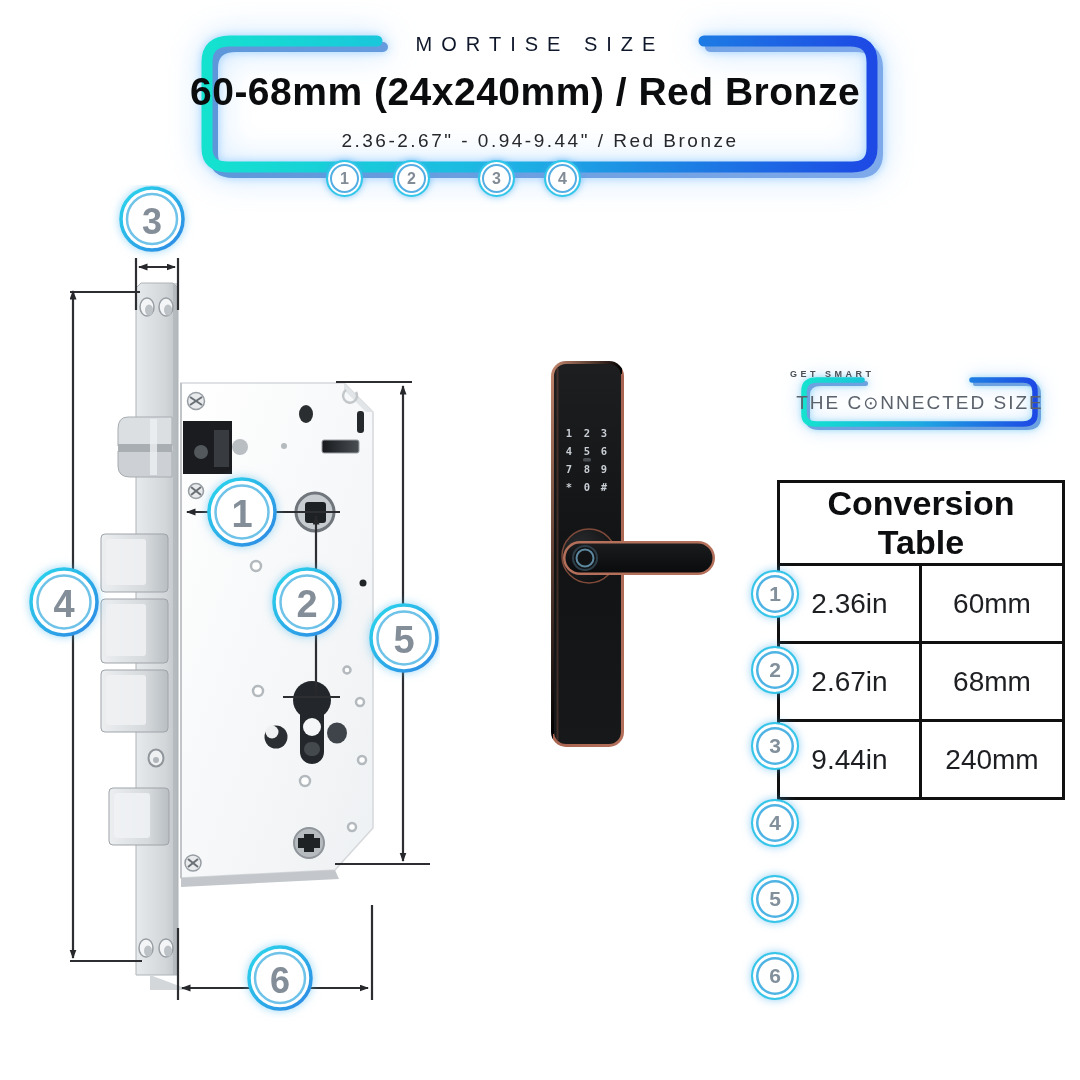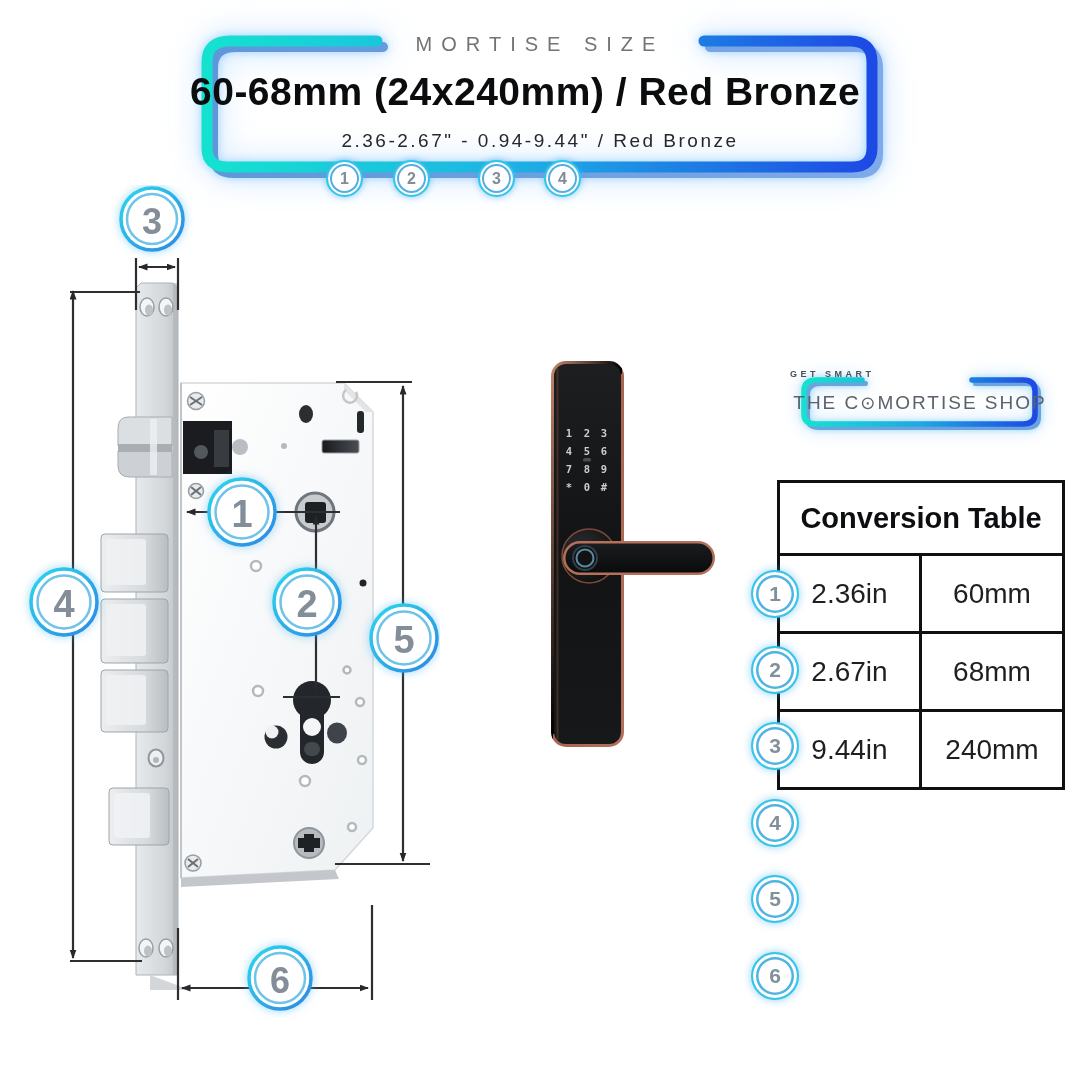--- a/index.html
+++ b/index.html
@@ -4,21 +4,21 @@
 <style>
   html,body{margin:0;padding:0;background:#fff;}
   #canvas{position:relative;width:1080px;height:1080px;background:#ffffff;overflow:hidden;
           font-family:"Liberation Sans",sans-serif;}
   .abs{position:absolute;}
 
   
   .hdr-frame{left:185px;top:15px;width:710px;height:190px;
              filter:drop-shadow(0 0 5px rgba(96,178,255,.55)) drop-shadow(0 0 16px rgba(120,190,255,.38));}
   .kicker{left:190px;top:33px;width:700px;text-align:center;font-size:20px;font-weight:500;
-          letter-spacing:9px;color:#737373;}
+          letter-spacing:9px;color:#0f172a;}
   .title{left:190px;top:70px;width:700px;font-size:39px;font-weight:700;
          letter-spacing:.5px;color:#0b0c0e;white-space:nowrap;}
   .subtitle{left:190px;top:130px;width:700px;text-align:center;font-size:19px;font-weight:500;
             letter-spacing:2.5px;color:#26282c;white-space:nowrap;}
   .stepc{width:33px;height:33px;border-radius:50%;background:#fff;border:2px solid #31c7e9;
          box-shadow:inset 0 0 0 2px #fff,inset 0 0 0 4px #54aee3,0 0 7px rgba(70,170,240,.65);
          display:flex;align-items:center;justify-content:center;
          font-size:16px;font-weight:700;color:#828c97;}
 
   
@@ -27,21 +27,21 @@
               filter:drop-shadow(0 0 3px rgba(96,198,235,.6)) drop-shadow(0 0 9px rgba(120,190,255,.35));}
   .logo-tag{position:absolute;left:0;top:17px;width:260px;text-align:left;font-size:9px;
             font-weight:700;letter-spacing:3.5px;color:#4a4f55;}
   .logo-name{position:absolute;left:0;top:40px;width:260px;text-align:center;font-size:19px;
              font-weight:500;letter-spacing:2px;color:#5b626b;white-space:nowrap;}
   .logo-name .o-glyph{font-size:18px;}
 
   
   .table-wrap{left:740px;top:478px;width:340px;height:545px;}
   table.conv{position:absolute;left:37px;top:2px;border-collapse:collapse;background:#fff;}
-  table.conv th{border:3px solid #101010;width:275px;height:68px;font-size:29px;font-weight:700;
+  table.conv th{border:3px solid #101010;width:275px;height:68px;font-size:34px;font-weight:700;
                 color:#0d0e10;text-align:center;}
   table.conv td{border:3px solid #101010;height:73px;font-size:28px;font-weight:400;
                 color:#1d1f22;text-align:center;}
   td.c-in{width:137px;margin-top:40px;} td.c-mm{width:138px;margin-left:48px;}
   .tcirc{position:absolute;left:11px;width:44px;height:44px;border-radius:50%;background:#fff;
          border:2.5px solid #35c5e8;
          box-shadow:inset 0 0 0 3px #fff,inset 0 0 0 5.5px #4fb3e4,0 0 9px rgba(60,170,235,.55);
          display:flex;align-items:center;justify-content:center;
          font-size:21px;font-weight:700;color:#82909c;}
 
@@ -328,21 +328,21 @@
         <linearGradient id="lgMain" gradientUnits="userSpaceOnUse" x1="14" y1="0" x2="245" y2="0">
           <stop offset="0" stop-color="#14e2cf"></stop>
             <stop offset="0.5" stop-color="#1fa9e2"></stop>
             <stop offset="1" stop-color="#1d49e4"></stop>
         </linearGradient>
       </defs>
       <path d="M 75.5 31.5 H 30.5 Q 17.5 31.5 17.5 42.5 V 65.5 Q 17.5 75.5 29.5 75.5 H 236.5 Q 248.5 75.5 248.5 65.5 V 42.5 Q 248.5 31.5 236.5 31.5 H 185.5" fill="none" stroke="#6ba2df" stroke-width="5" stroke-linecap="round" stroke-linejoin="round"></path>
       <path d="M 72 28 H 27 Q 14 28 14 39 V 62 Q 14 72 26 72 H 233 Q 245 72 245 62 V 39 Q 245 28 233 28 H 182" fill="none" stroke="url(#lgMain)" stroke-width="5.5" stroke-linecap="round" stroke-linejoin="round"></path>
     </svg>
     <div class="logo-tag">GET SMART</div>
-    <div class="logo-name"><span>THE C</span><span class="o-glyph">⊙</span><span>MORTISE SHOP</span></div>
+    <div class="logo-name"><span>THE C</span><span class="o-glyph">⊙</span><span>NNECTED SIZE</span></div>
   </div>
 
   <div class="abs table-wrap">
     <table class="conv">
       <thead>
         <tr>
             <th colspan="2">Conversion Table</th>
           </tr>
       </thead>
       <tbody>

